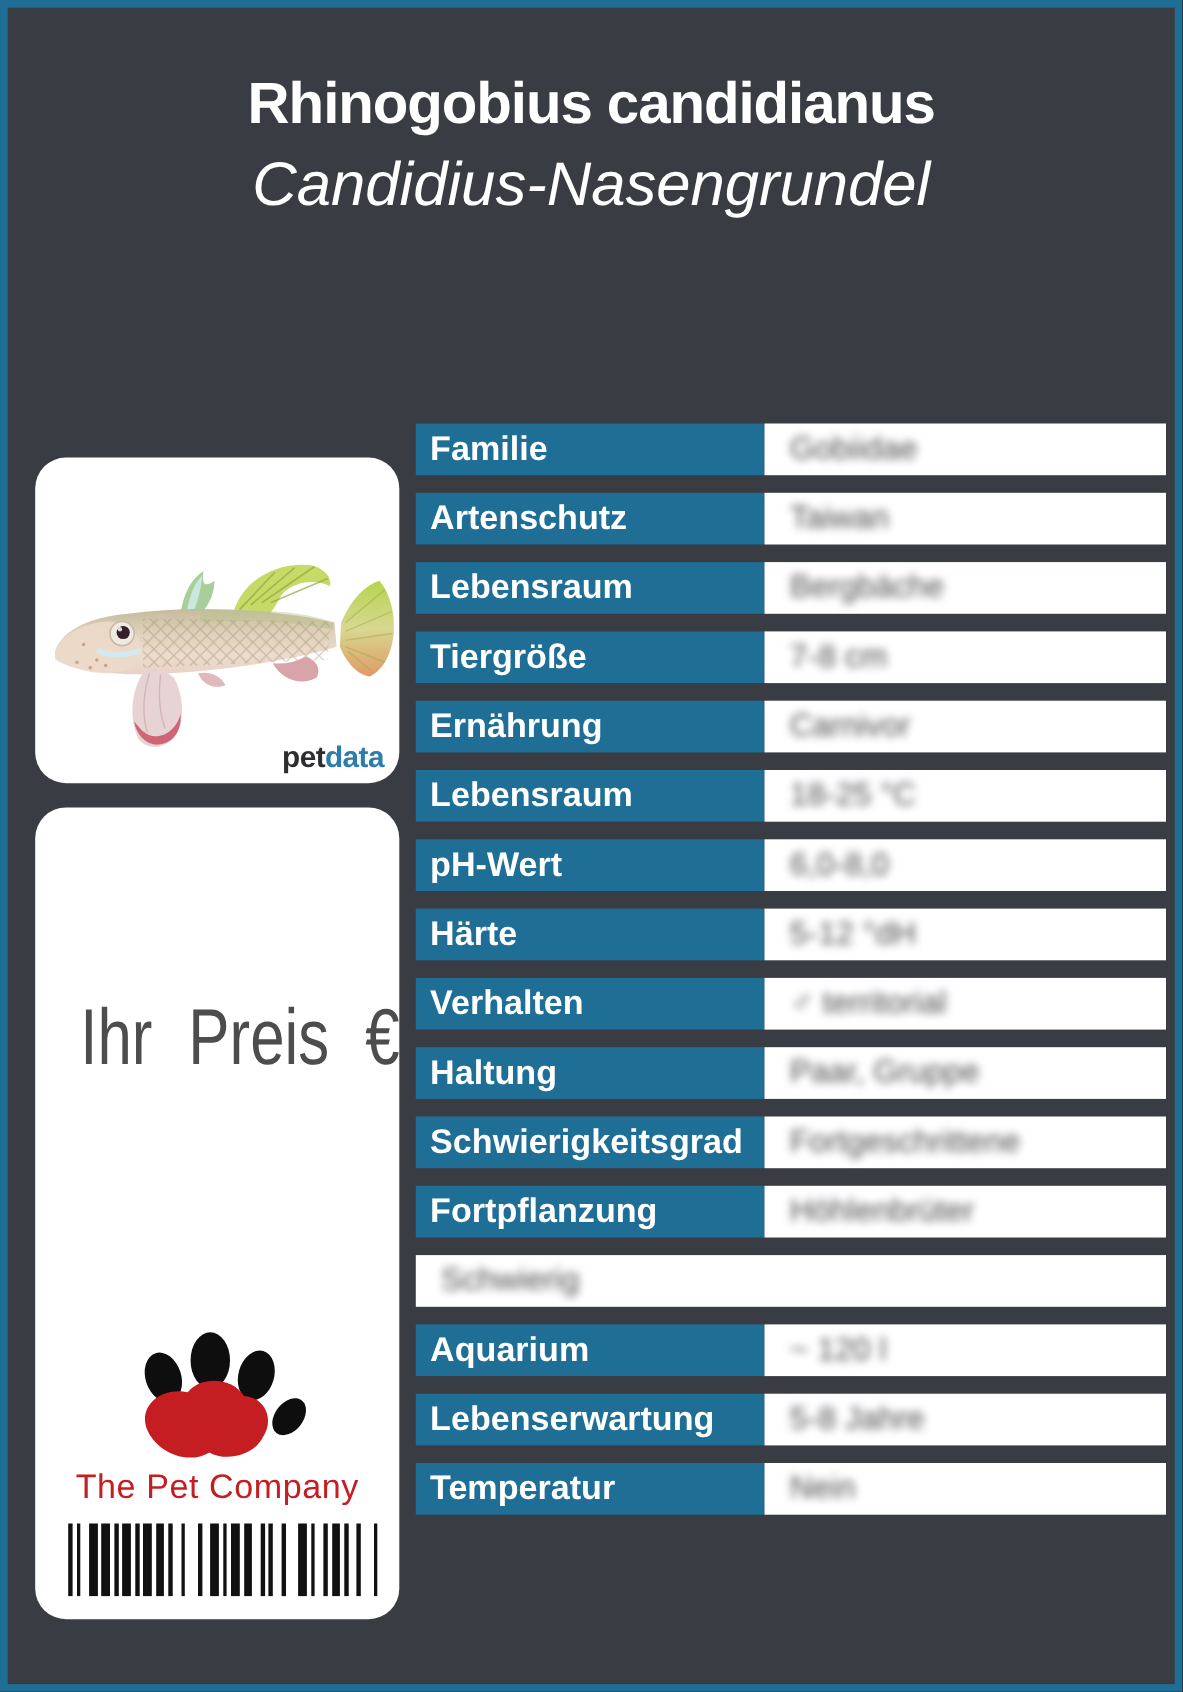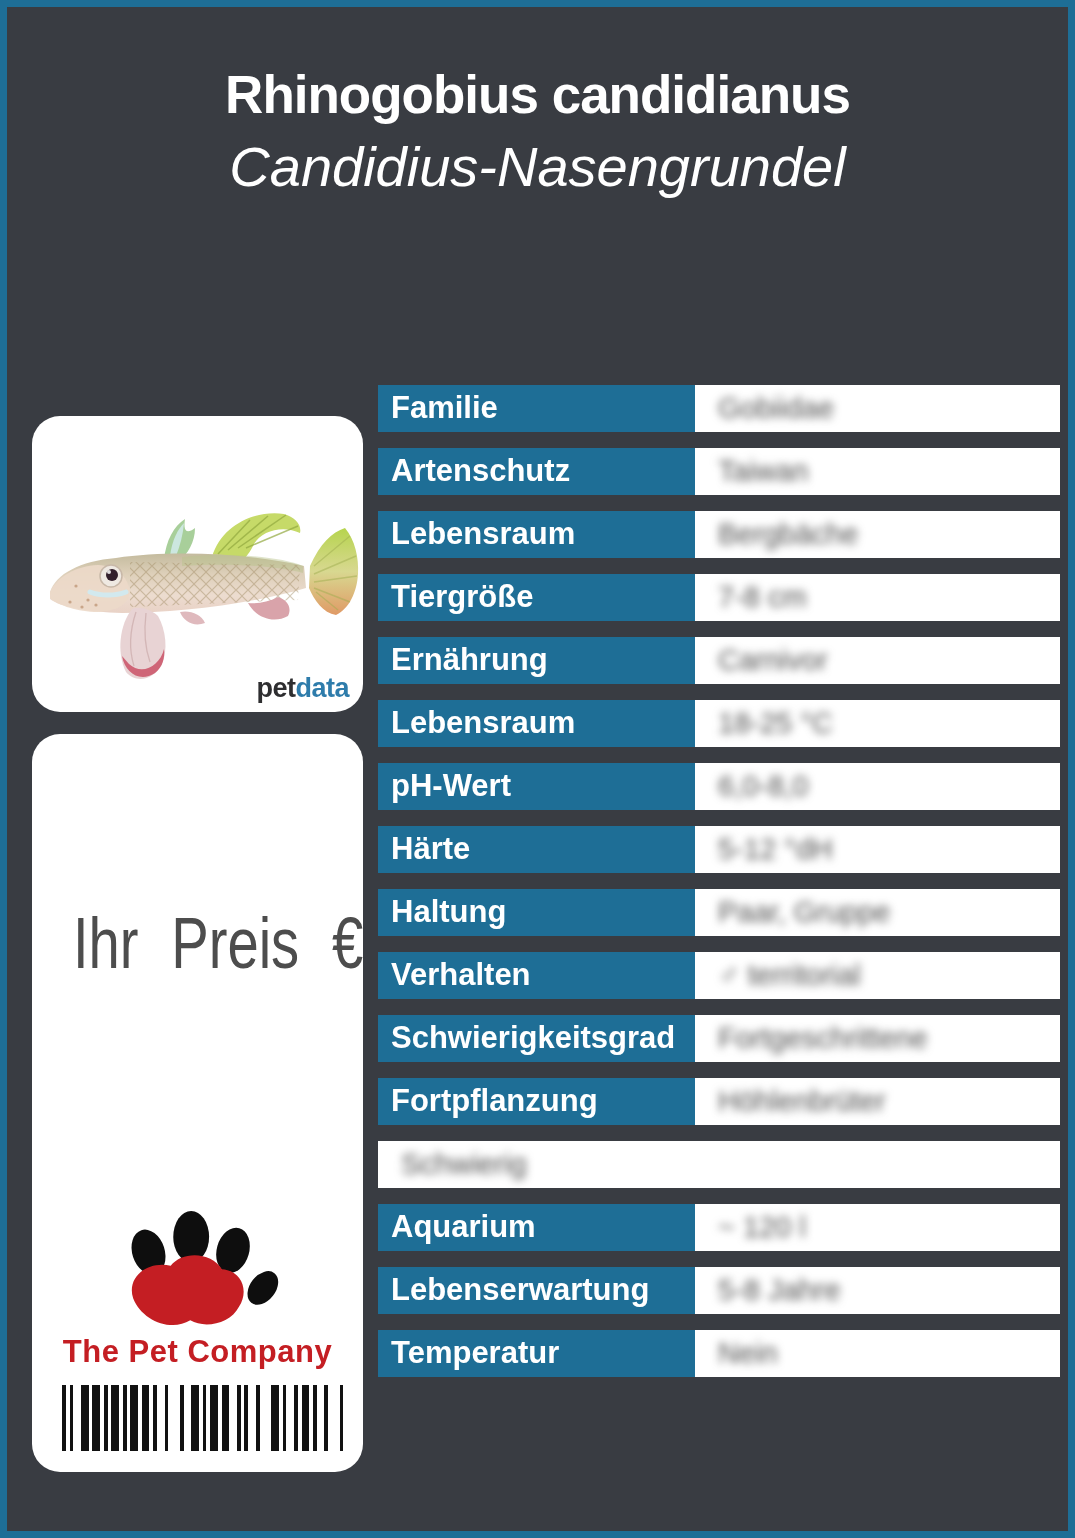--- a/index.html
+++ b/index.html
@@ -47,21 +47,21 @@
     text-align:center;color:#4d4d4d;white-space:nowrap;
   }
   .price-line .stretch{
     display:inline-block;font-size:72px;font-weight:400;
     word-spacing:22px;letter-spacing:0px;
     transform:scaleX(0.78);transform-origin:50% 50%;
   }
   .paw{position:absolute;left:50%;top:472px;transform:translateX(-50%);}
   .company{
     position:absolute;top:600px;left:0;width:100%;text-align:center;
-    color:var(--red);font-size:31px;font-weight:700;letter-spacing:0.5px;
+    color:var(--red);font-size:31px;font-weight:400;letter-spacing:0.5px;
   }
   .barcode{
     position:absolute;left:30px;top:651px;width:282px;height:66px;
     font-size:0;white-space:nowrap;
   }
   
   .info-table{position:absolute;left:371px;top:378px;width:682px;}
   .row{display:flex;height:47px;margin-bottom:16px;}
   .cell{height:100%;}
   .cell.label{
@@ -189,28 +189,28 @@
     </div>
       <div class="row">
       <div class="cell label">pH-Wert</div>
       <div class="cell value"><span class="blurred">6,0-8,0</span></div>
     </div>
       <div class="row">
       <div class="cell label">Härte</div>
       <div class="cell value"><span class="blurred">5-12 °dH</span></div>
     </div>
       <div class="row">
+      <div class="cell label">Verhalten</div>
+      <div class="cell value"><span class="blurred">♂ territorial</span></div>
+    </div>
+      <div class="row">
       <div class="cell label">Haltung</div>
       <div class="cell value"><span class="blurred">Paar, Gruppe</span></div>
     </div>
       <div class="row">
-      <div class="cell label">Verhalten</div>
-      <div class="cell value"><span class="blurred">♂ territorial</span></div>
-    </div>
-      <div class="row">
       <div class="cell label">Schwierigkeitsgrad</div>
       <div class="cell value"><span class="blurred">Fortgeschrittene</span></div>
     </div>
       <div class="row">
       <div class="cell label">Fortpflanzung</div>
       <div class="cell value"><span class="blurred">Höhlenbrüter</span></div>
     </div>
       <div class="row">
       <div class="cell value"><span class="blurred">Schwierig</span></div>
     </div>

